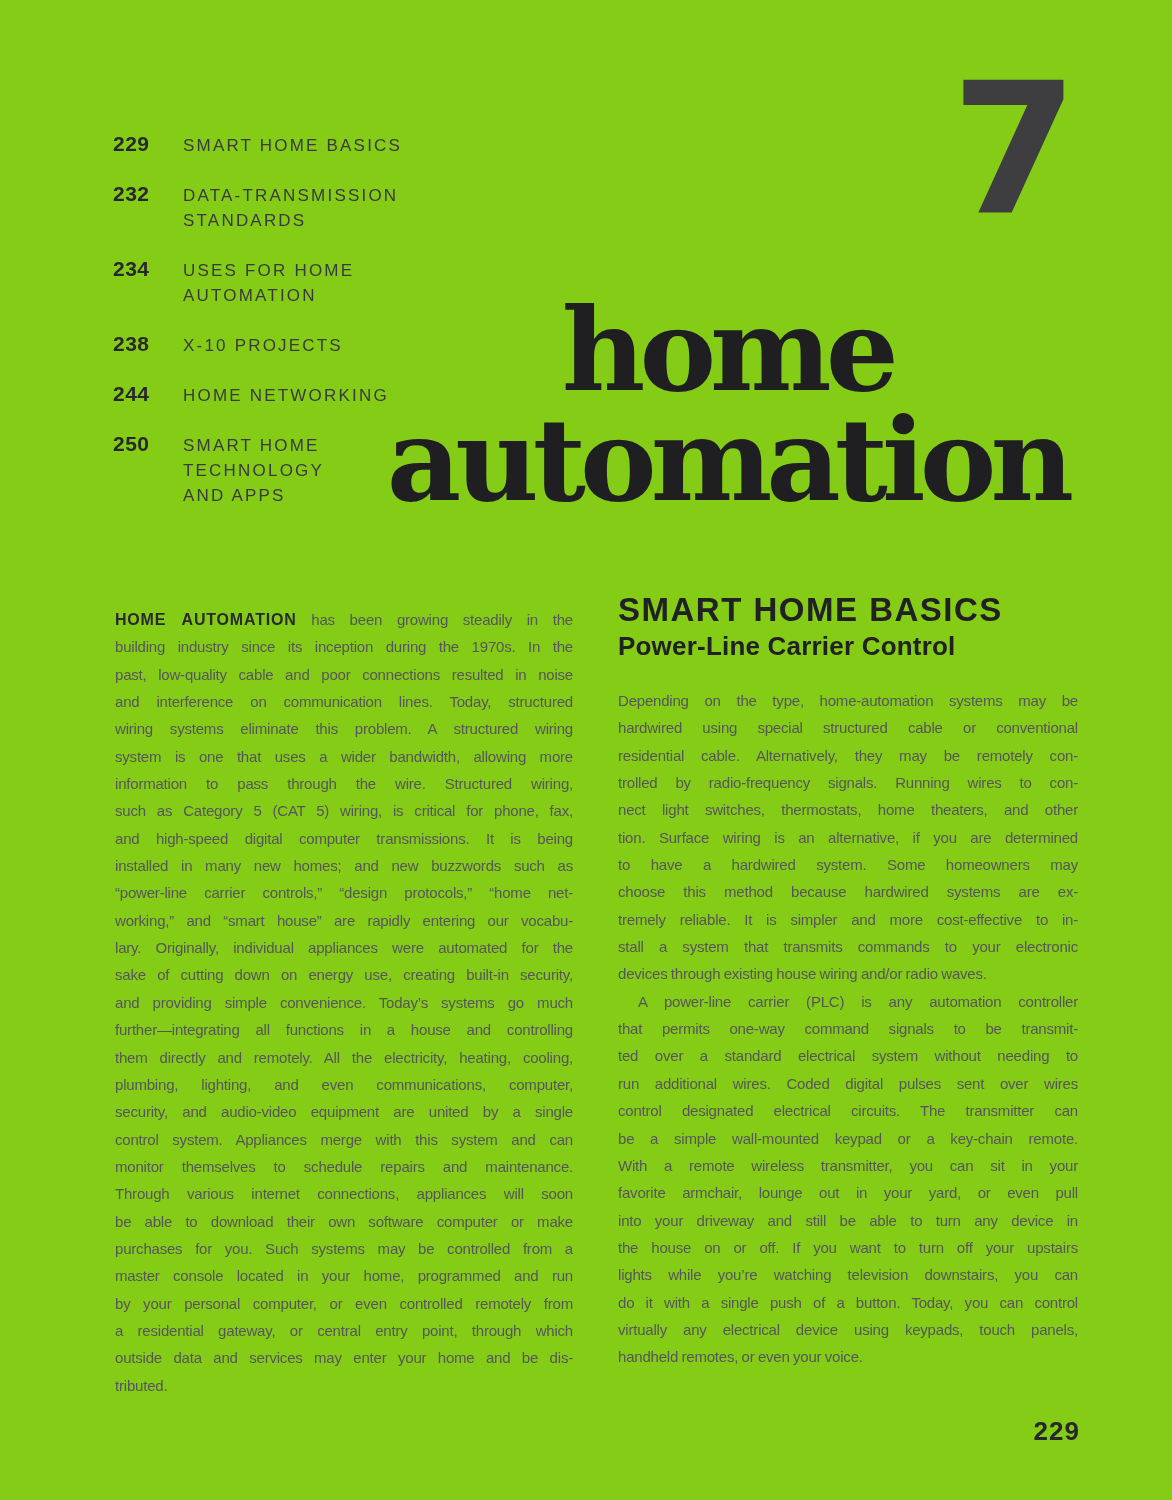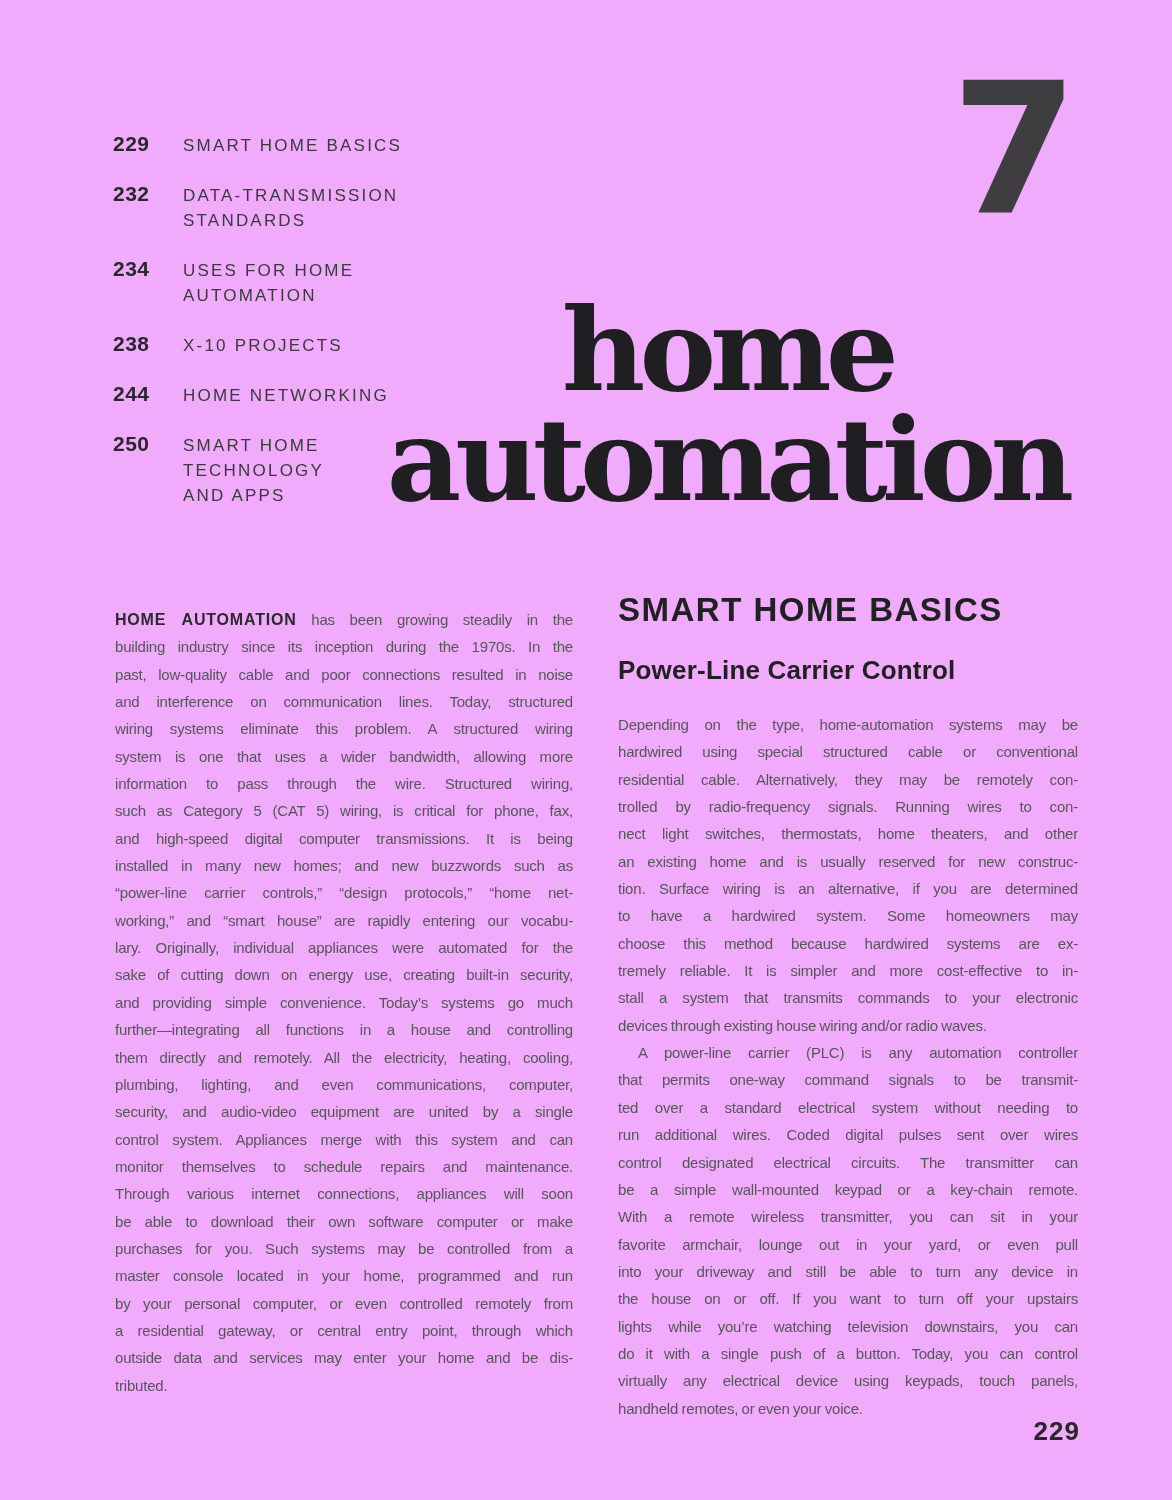--- a/index.html
+++ b/index.html
@@ -1,19 +1,19 @@
 <!DOCTYPE html>
 <html><head>
 <meta charset="utf-8">
 <style>
   html,body{margin:0;padding:0;background:#e8e8e8;}
   #page{
     position:relative;
     width:1172px;height:1500px;
-    background:#f0abfc;
+    background:#84cc16;
     overflow:hidden;
     font-family:"Liberation Sans",sans-serif;
   }
   
   #toc{position:absolute;left:113px;top:131px;width:330px;}
   .toc-entry{display:flex;align-items:baseline;margin-bottom:23px;}
   .toc-num{
     width:48px;flex:0 0 48px;
     font-size:21px;font-weight:bold;color:#28282a;
     line-height:25px;letter-spacing:0.5px;
@@ -49,21 +49,21 @@
   #left-column{position:absolute;left:115px;top:606px;width:458px;}
   #right-column{position:absolute;left:618px;top:591px;width:460px;}
   #lead-line .lead{
     font-size:16px;font-weight:bold;color:#2a2a2c;letter-spacing:0.8px;margin-top:44px;
   }
   #section-heading{
     font-size:33px;font-weight:800;line-height:38px;height:38px;
     color:#212123;letter-spacing:1.5px;white-space:nowrap;
   }
   #section-subheading{
-    margin-top:24px;
+    margin-top:0;
     font-size:26px;font-weight:bold;line-height:34px;height:34px;
     color:#212123;letter-spacing:0.2px;white-space:nowrap;
   }
   #right-body{margin-top:24px;}
   
   #page-number{
     position:absolute;right:92px;top:1416px;
     font-size:26px;font-weight:bold;color:#28282a;letter-spacing:1px;
   }
 </style>
@@ -160,21 +160,20 @@
 
   <div id="right-column">
     <div id="section-heading">SMART HOME BASICS</div>
     <div id="section-subheading">Power-Line Carrier Control</div>
     <div id="right-body">
         <div class="tline">Depending on the type, home-automation systems may be</div>
         <div class="tline">hardwired using special structured cable or conventional</div>
         <div class="tline">residential cable. Alternatively, they may be remotely con-</div>
         <div class="tline">trolled by radio-frequency signals. Running wires to con-</div>
         <div class="tline">nect light switches, thermostats, home theaters, and other</div>
-        <div class="tline">an existing home and is usually reserved for new construc-</div>
         <div class="tline">tion. Surface wiring is an alternative, if you are determined</div>
         <div class="tline">to have a hardwired system. Some homeowners may</div>
         <div class="tline">choose this method because hardwired systems are ex-</div>
         <div class="tline">tremely reliable. It is simpler and more cost-effective to in-</div>
         <div class="tline">stall a system that transmits commands to your electronic</div>
         <div class="tline tlast">devices through existing house wiring and/or radio waves.</div>
         <div class="tline pfirst">A power-line carrier (PLC) is any automation controller</div>
         <div class="tline">that permits one-way command signals to be transmit-</div>
         <div class="tline">ted over a standard electrical system without needing to</div>
         <div class="tline">run additional wires. Coded digital pulses sent over wires</div>

